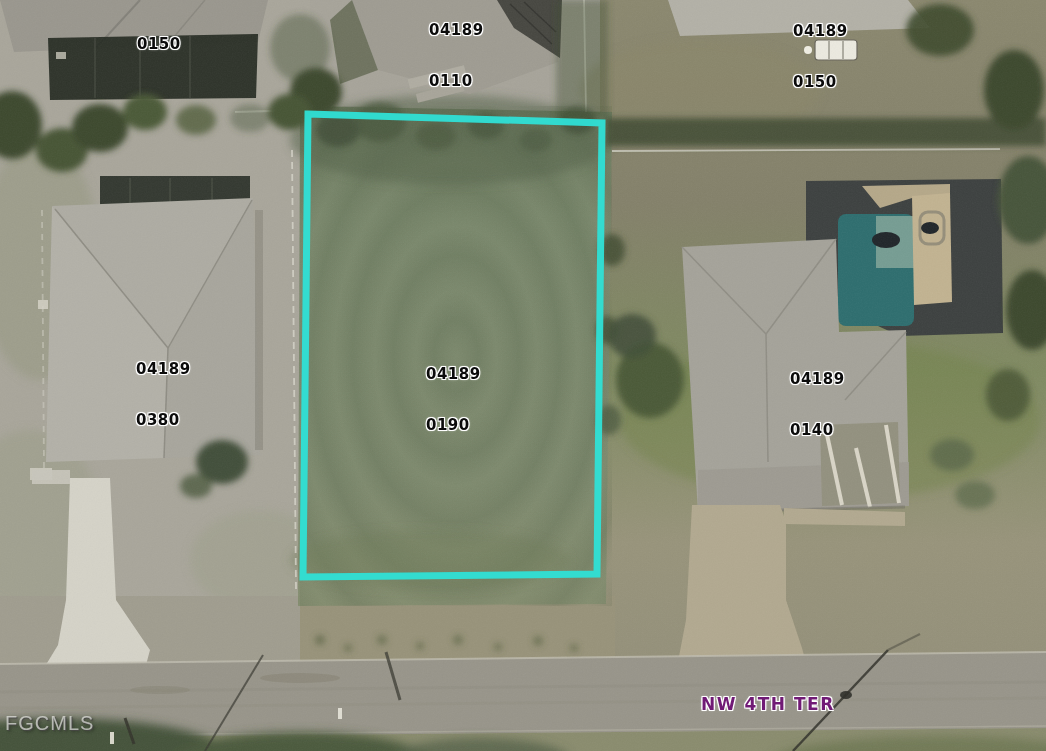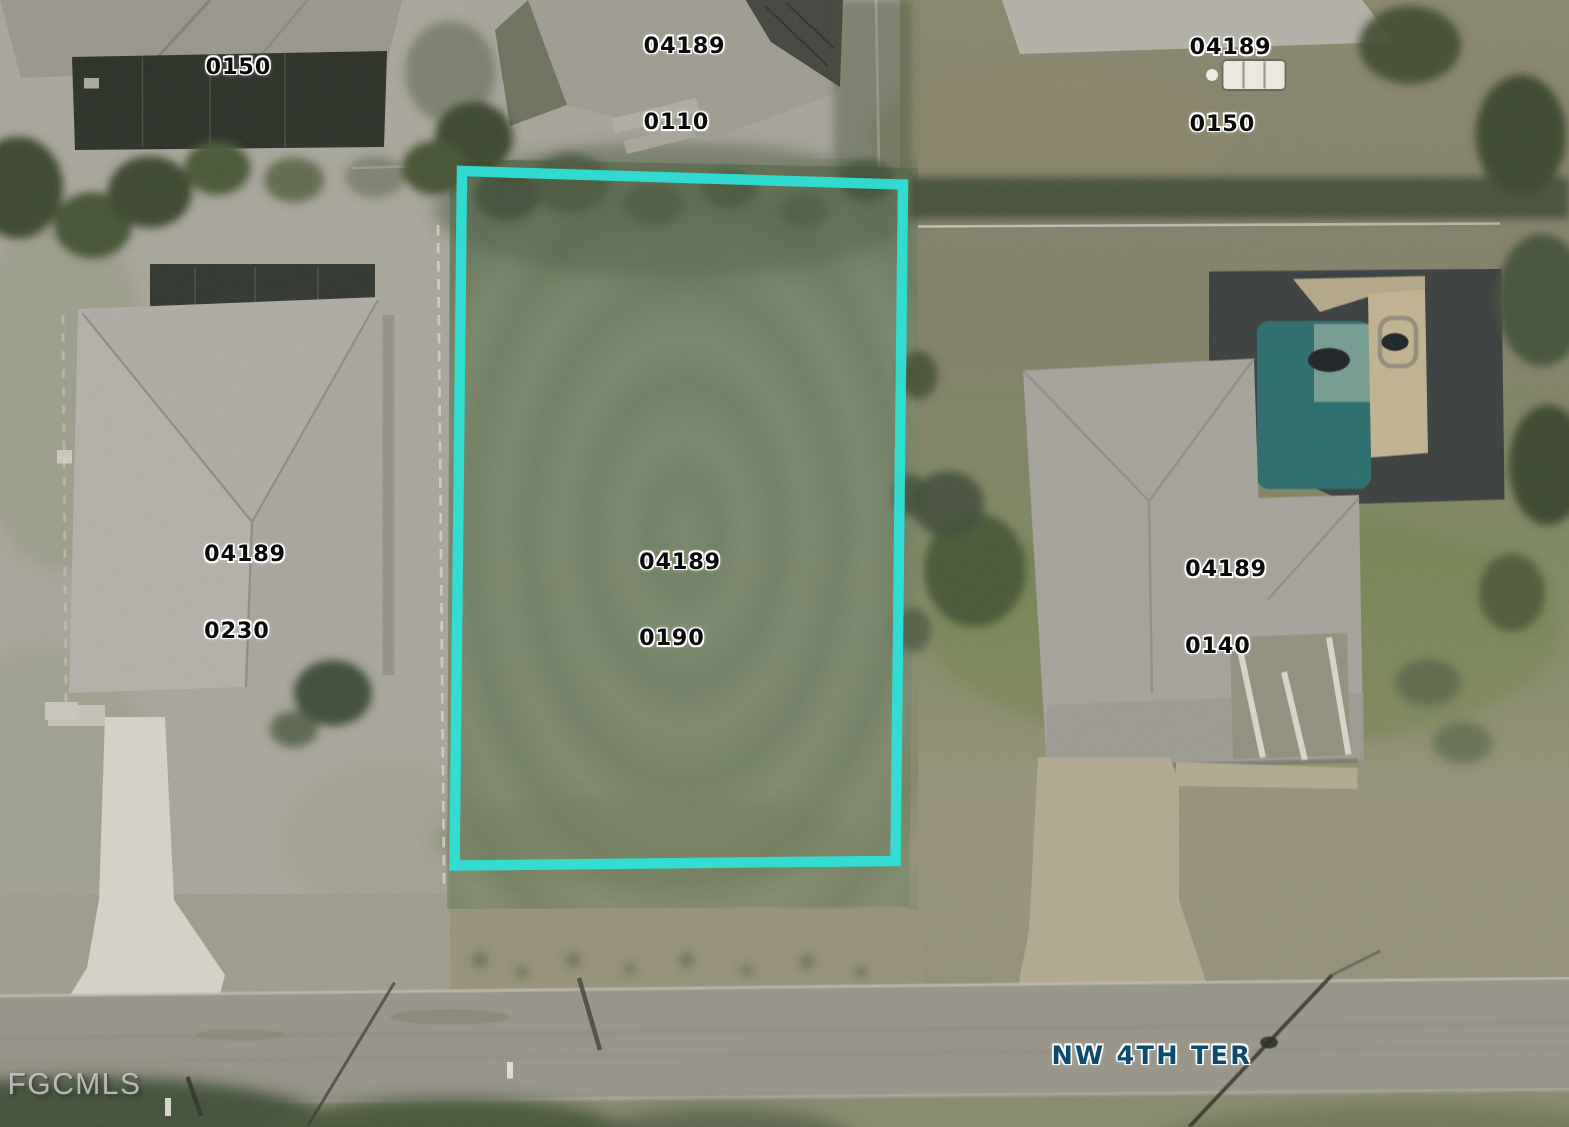--- a/index.html
+++ b/index.html
@@ -11,21 +11,21 @@
   .scene{position:absolute; inset:0;}
   .plabel{
     position:absolute; z-index:10;
     font-weight:bold; font-size:15px; line-height:17px; letter-spacing:.5px;
     color:#0b0b0b; white-space:pre;
     text-shadow:-1px -1px 0 #fff,1px -1px 0 #fff,-1px 1px 0 #fff,1px 1px 0 #fff,0 0 3px rgba(255,255,255,.9);
   }
   .plabel .ln{display:block;}
   .street-label{
     position:absolute; z-index:10; font-weight:bold; font-size:17px; letter-spacing:1.5px;
-    color:#0c4a6e;
+    color:#701a75;
     text-shadow:-1px -1px 0 #fff,1px -1px 0 #fff,-1px 1px 0 #fff,1px 1px 0 #fff,0 0 3px rgba(255,255,255,.9);
   }
   .watermark{
     position:absolute; z-index:10; font-size:20px; letter-spacing:1px;
     font-family:"Liberation Sans","DejaVu Sans",sans-serif;
     color:rgba(235,235,232,.68);
     text-shadow:1px 1px 0 rgba(70,70,68,.85), 2px 2px 3px rgba(0,0,0,.35);
   }
 </style>
 </head>
@@ -257,21 +257,21 @@
     <span class="ln">0110</span>
   </div>
 
   <div class="plabel" style="left:793px; top:-11px;">
     <span class="ln">04189</span>
     <span class="ln">0150</span>
   </div>
 
   <div class="plabel" style="left:136px; top:327px;">
     <span class="ln">04189</span>
-    <span class="ln">0230</span>
+    <span class="ln">0380</span>
   </div>
 
   <div class="plabel" style="left:426px; top:332px;">
     <span class="ln">04189</span>
     <span class="ln">0190</span>
   </div>
 
   <div class="plabel" style="left:790px; top:337px;">
     <span class="ln">04189</span>
     <span class="ln">0140</span>

